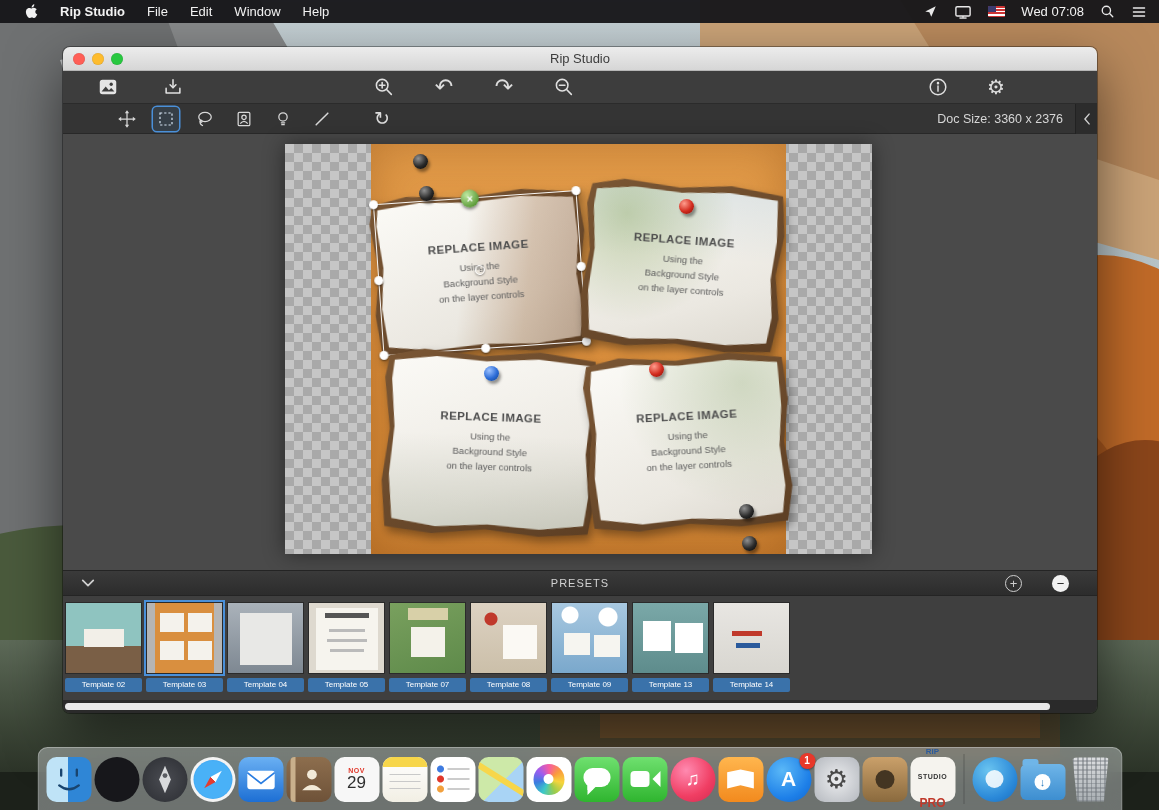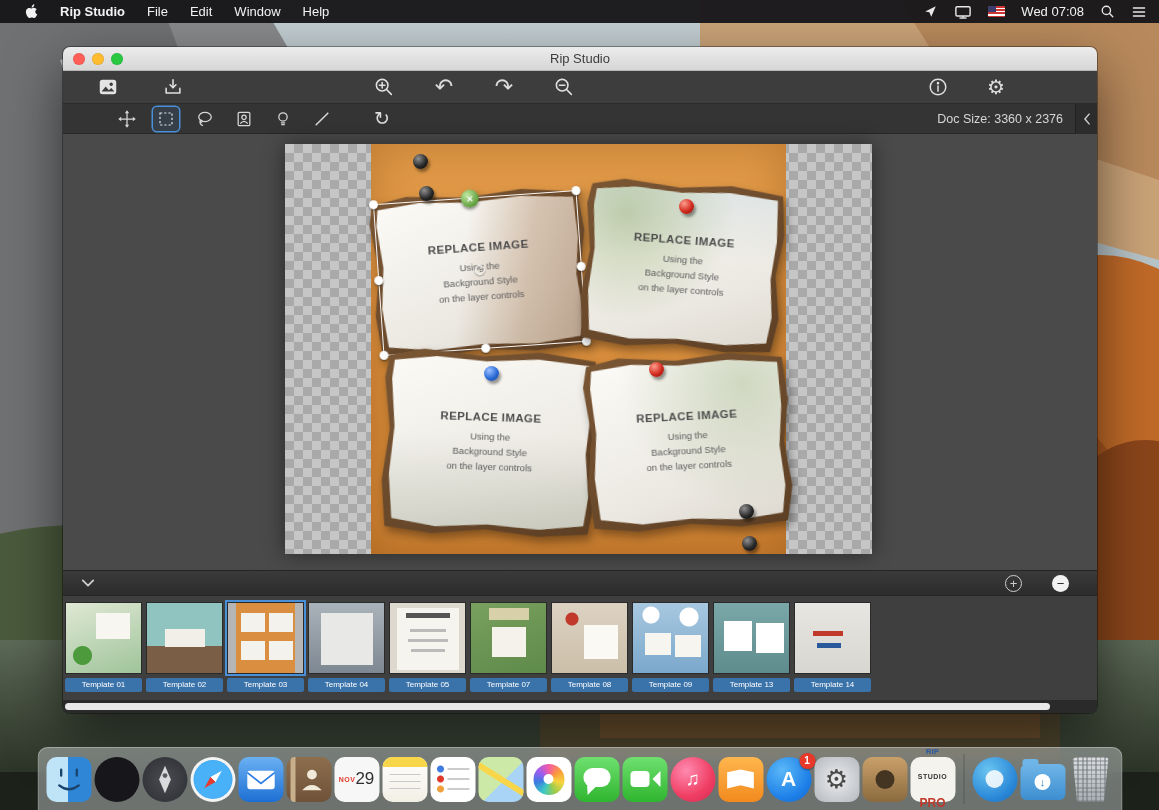--- a/index.html
+++ b/index.html
@@ -155,21 +155,21 @@
   .d-finder { background:linear-gradient(90deg,#bfe3f7 0 48%, #2f86d6 48%); }
   .d-siri { background:#17171b radial-gradient(circle at 38% 40%, rgba(160,90,245,.9) 0 8px, rgba(0,0,0,0) 16px),radial-gradient(circle at 62% 55%, rgba(43,213,255,.85) 0 7px, rgba(0,0,0,0) 15px),radial-gradient(circle at 50% 65%, rgba(255,59,119,.8) 0 6px, rgba(0,0,0,0) 13px); background-color:#17171b; }
   .d-launchpad { background:radial-gradient(circle,#4a4c52,#2b2d32); }
   .d-safari { background:#f4f4f4; }
   .d-safari::before { content:""; position:absolute; inset:3px; border-radius:50%; background:radial-gradient(circle,#49b1f7 0 65%,#1f78d1); }
   .d-safari::after { content:""; position:absolute; left:10px; top:18px; width:25px; height:9px;
     background:linear-gradient(90deg,#e23b30 50%,#fff 50%); clip-path:polygon(0% 50%,50% 10%,100% 50%,50% 90%); transform:rotate(-45deg); }
   .d-mail { background:linear-gradient(#6ab0f3,#1d6fd4); }
   .d-contacts { background:linear-gradient(#8d6e4e,#6e5238); }
   .d-contacts::before { content:""; position:absolute; left:4px; top:0; width:5px; height:100%; background:#c9b08c; border-radius:4px 0 0 4px; }
-  .d-cal { background:#f7f7f7; display:flex; flex-direction:row; align-items:center; justify-content:center; }
+  .d-cal { background:#f7f7f7; display:flex; flex-direction:column; align-items:center; justify-content:center; }
   .cal-month { font-size:7px; font-weight:bold; color:#e0382b; letter-spacing:.5px; }
   .cal-day { font-size:17px; color:#2f2f2f; line-height:1.05; }
   .d-notes { background:linear-gradient(#fff,#f2efe4); overflow:hidden; }
   .d-notes::before { content:""; position:absolute; top:0; left:0; right:0; height:10px; background:#f7d64a; }
   .d-notes::after { content:""; position:absolute; left:7px; right:7px; top:17px; height:20px;
     background:repeating-linear-gradient(180deg,#c9c9c9 0 1.5px, rgba(0,0,0,0) 1.5px 7px); }
   .d-rem { background:#fff; }
   .d-rem::before { content:""; position:absolute; inset:0;
     background-image:radial-gradient(circle at 10px 12px,#3f7be0 3px,rgba(0,0,0,0) 4px),radial-gradient(circle at 10px 22px,#e0382b 3px,rgba(0,0,0,0) 4px),radial-gradient(circle at 10px 32px,#f2a03d 3px,rgba(0,0,0,0) 4px),linear-gradient(#ccc,#ccc),linear-gradient(#ccc,#ccc),linear-gradient(#ccc,#ccc);
     background-size:100% 100%,100% 100%,100% 100%,22px 2px,22px 2px,22px 2px;
@@ -467,36 +467,33 @@
       <span class="pin black" style="left:134px; top:42px;"></span>
       <span class="pin red" style="left:394px; top:55px;"></span>
       <span class="pin blue" style="left:199px; top:222px;"></span>
       <span class="pin red" style="left:364px; top:218px;"></span>
       <span class="pin black" style="left:454px; top:360px;"></span>
       <span class="pin black" style="left:457px; top:392px;"></span>
     </div>
   </div>
 
   <div class="presetbar">
+    <span class="ptitle">PRESETS</span>
     <span class="pchev">
       <svg width="14" height="10" viewBox="0 0 16 10">
           <polyline points="2,2 8,8 14,2" fill="none" stroke="#cfcfcf" stroke-width="2" stroke-linecap="round" stroke-linejoin="round"></polyline>
         </svg>
     </span>
     <span class="pbtns">
       <span class="cbtn plus">+</span>
       <span class="cbtn minus">−</span>
     </span>
   </div>
 
   <div class="thumbs">
-    <div class="thumb">
-        <div class="thumb-art t1"></div>
-        <div class="thumb-label">Template 01</div>
-      </div>
     <div class="thumb">
         <div class="thumb-art t2"></div>
         <div class="thumb-label">Template 02</div>
       </div>
     <div class="thumb sel">
         <div class="thumb-art t3"></div>
         <div class="thumb-label">Template 03</div>
       </div>
     <div class="thumb">
         <div class="thumb-art t4"></div>

